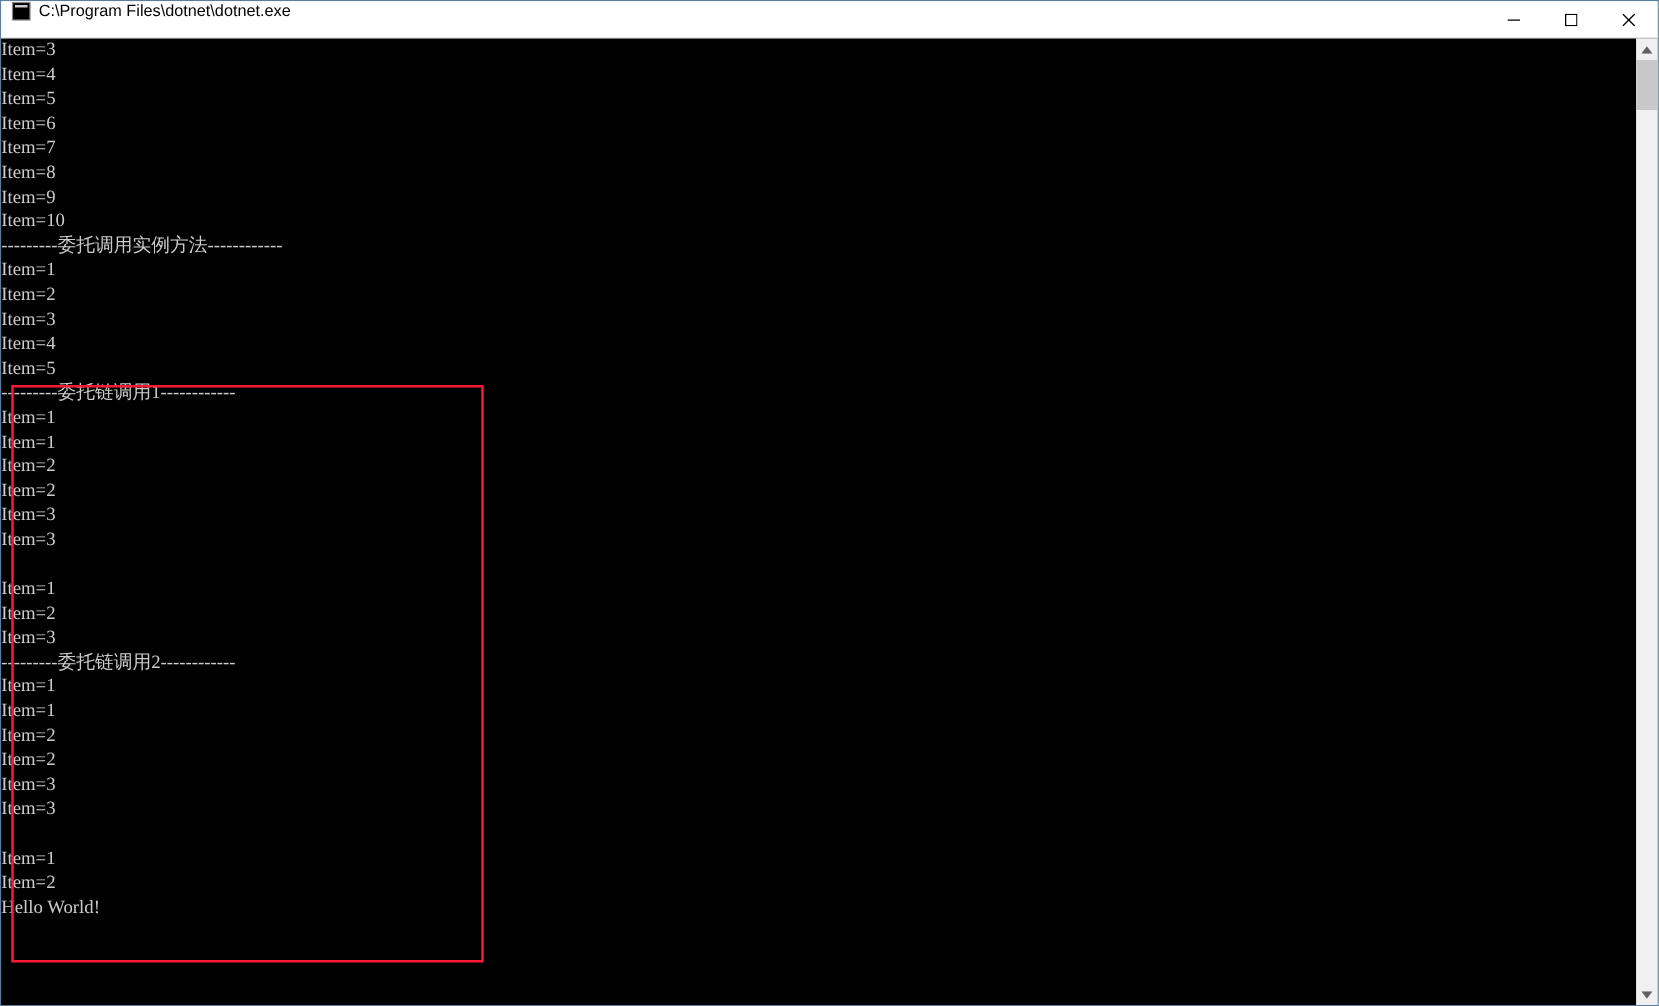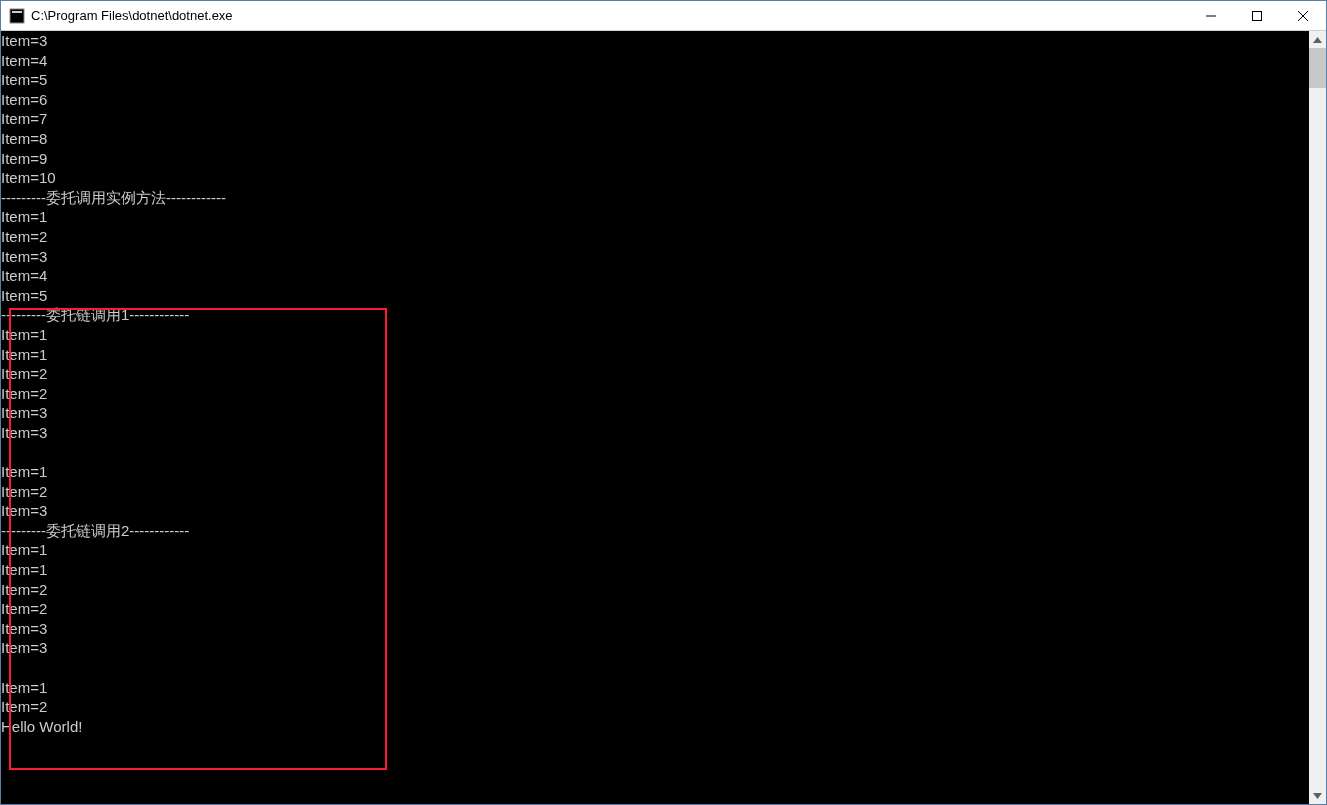--- a/index.html
+++ b/index.html
@@ -17,21 +17,21 @@
     width: 1327px; height: 805px;
     border: 1px solid #5a7ea0;
     background: #ffffff;
     display: flex;
     flex-direction: column;
   }
   .titlebar {
     height: 30px;
     background: #ffffff;
     display: flex;
-    align-items: center;
+    align-items: flex-start;
     border-bottom: 1px solid #d0d0d0;
     flex-shrink: 0;
   }
   .title-icon {
     width: 16px; height: 16px;
     margin: 0 6px 0 8px;
     display: inline-block;
   }
   .title-icon svg { display:block; }
   .title-text {
@@ -56,21 +56,21 @@
   .client-area {
     flex: 1;
     display: flex;
     background: #000;
     min-height: 0;
   }
   .console {
     flex: 1;
     background: #000;
     color: #cccccc;
-    font-family: Liberation Sans, sans-serif;
+    font-family: Liberation Serif, serif;
     font-size: 15px;
     line-height: 19.6px;
     white-space: pre;
     overflow: hidden;
     padding: 0;
     position: relative;
   }
   .console .line { display:block; height:19.6px; }
   .highlight-box {
     position: absolute;

